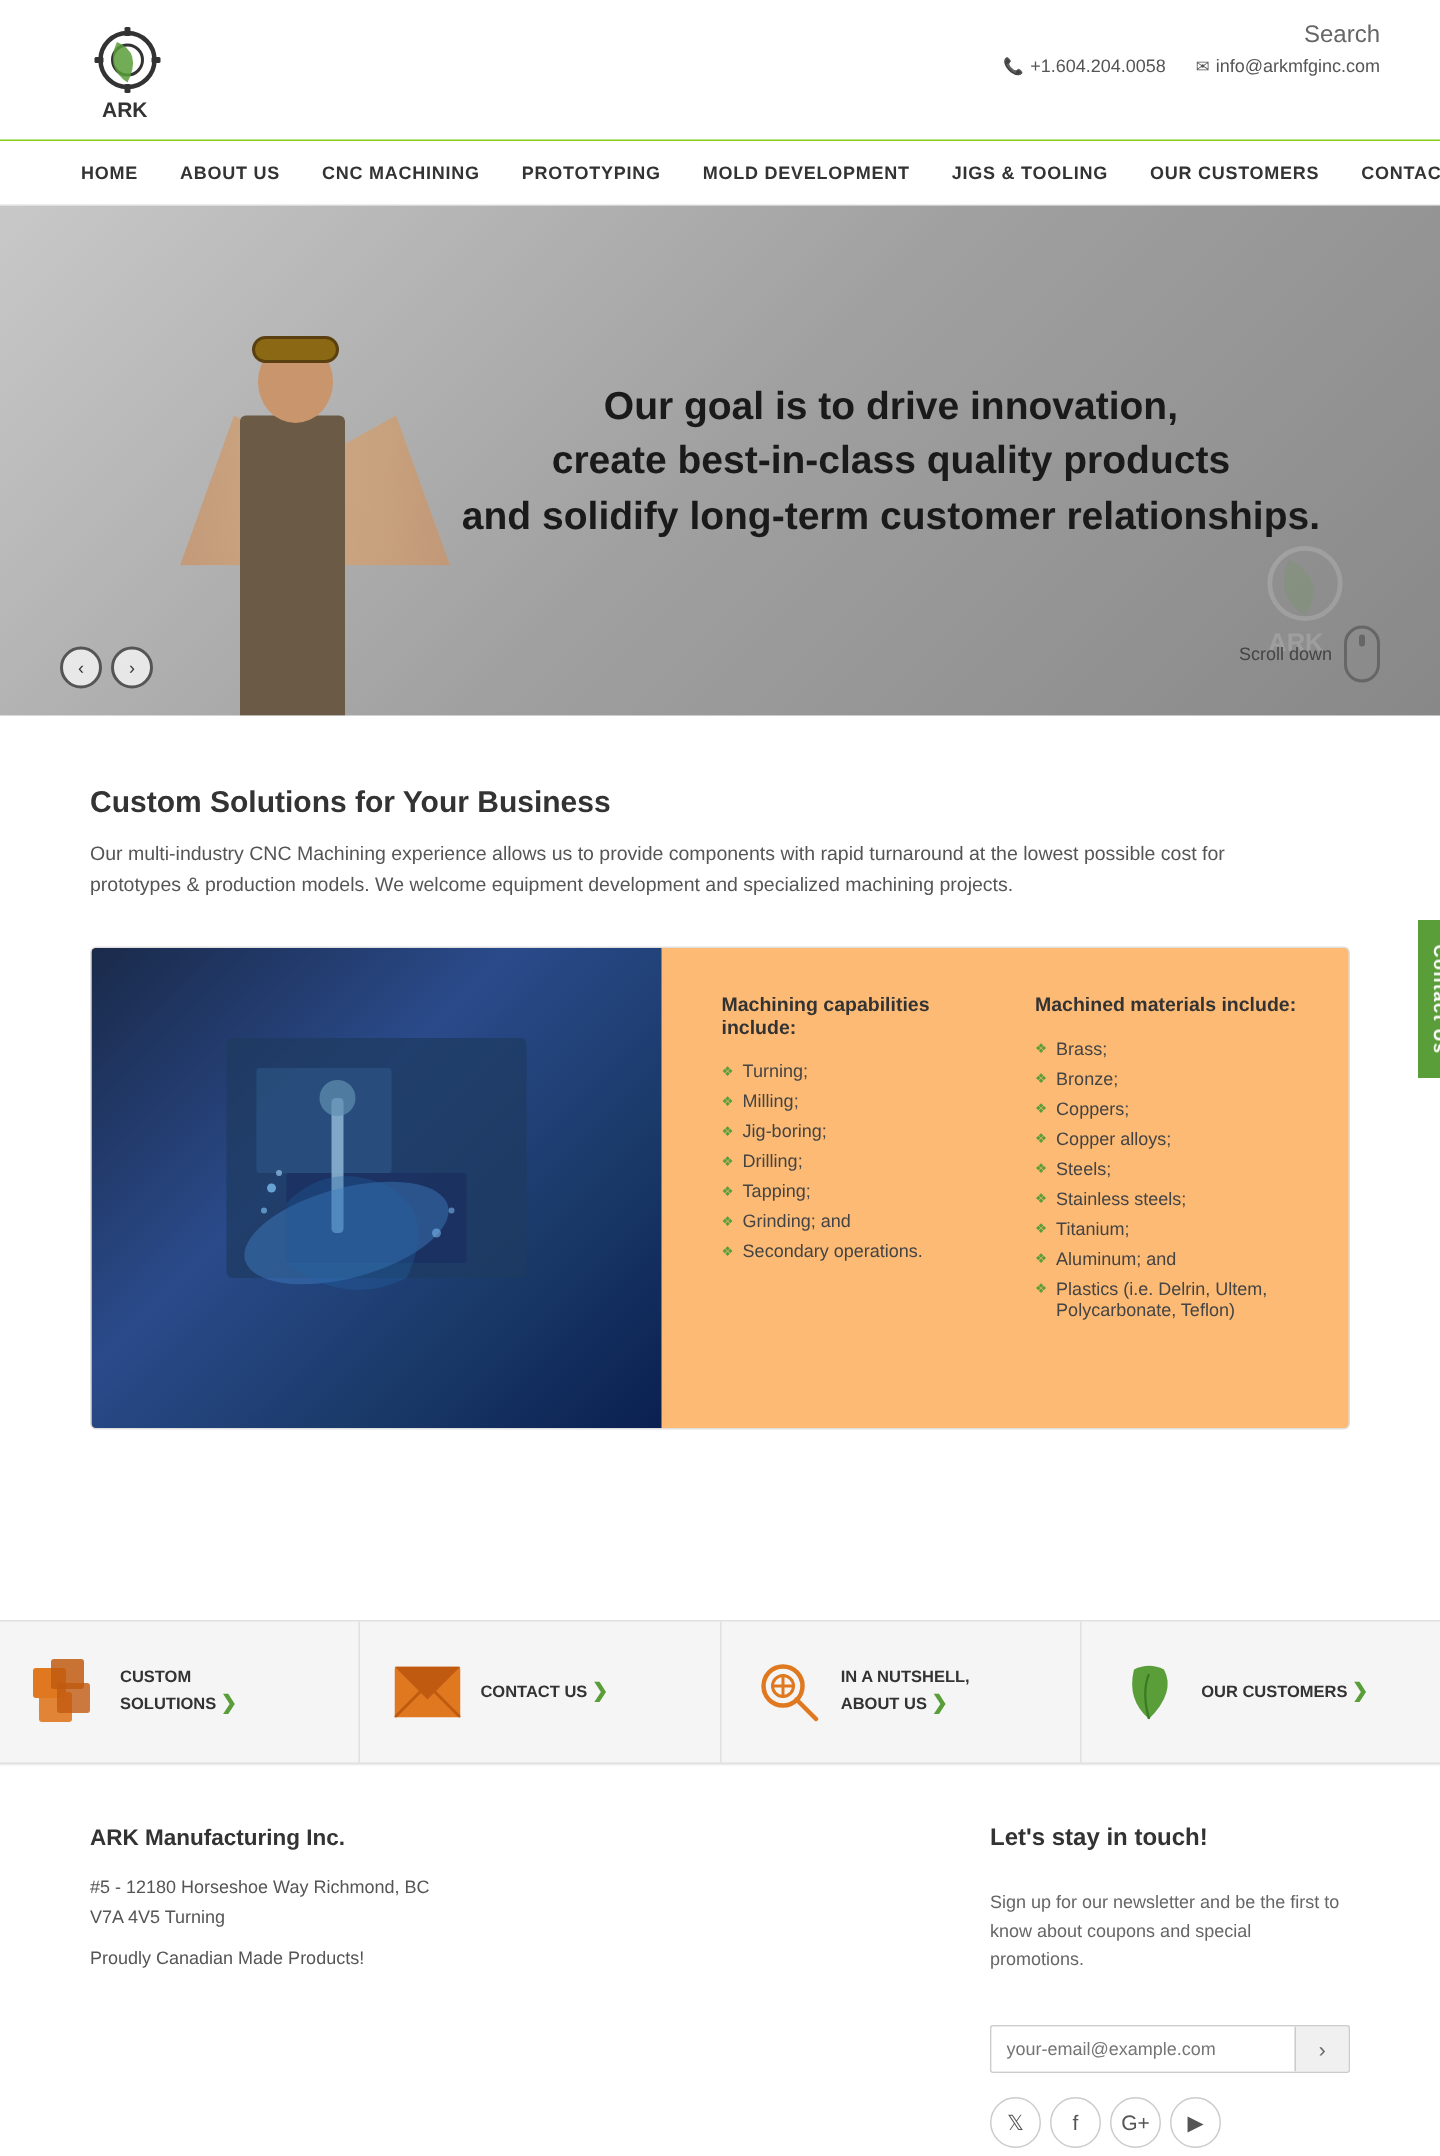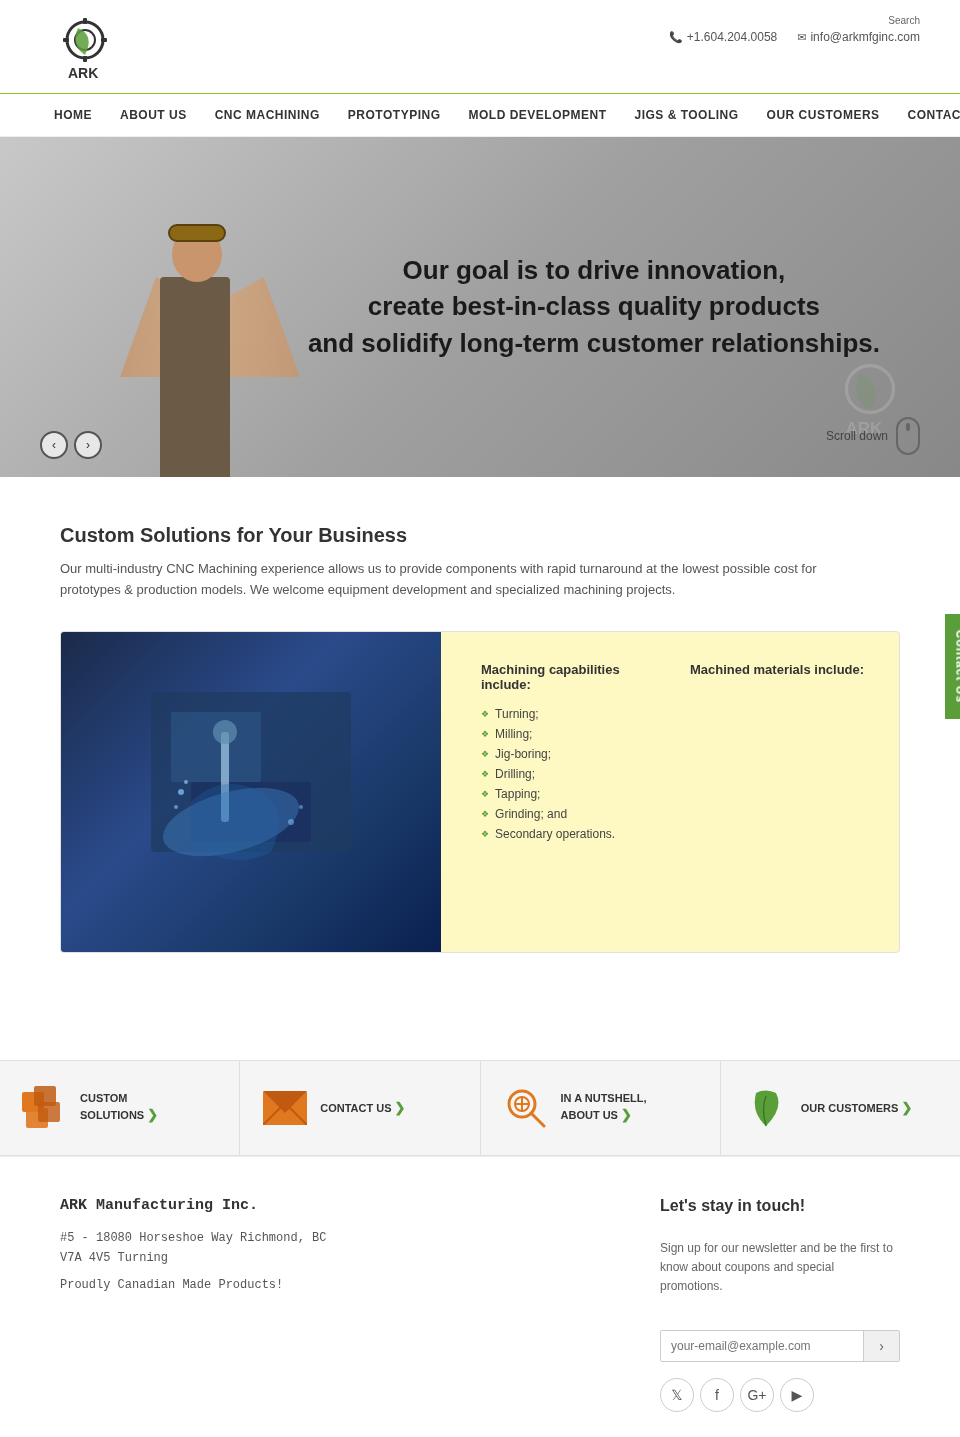--- a/index.html
+++ b/index.html
@@ -8,21 +8,21 @@
     
     .header-top {
       display: flex;
       justify-content: space-between;
       align-items: flex-start;
       padding: 10px 40px 0 40px;
     }
     .logo-area { display: flex; align-items: center; }
     .logo-svg { width: 90px; height: 75px; }
     .contact-info { display: flex; flex-direction: column; align-items: flex-end; padding-top: 5px; }
-    .search-label { font-size: 10px; color: #666; margin-bottom: 4px; margin-left: 44px; }
+    .search-label { font-size: 16px; color: #666; margin-bottom: 4px; margin-left: 44px; }
     .contact-line { display: flex; gap: 20px; font-size: 12px; color: #555; }
     .contact-line span { display: flex; align-items: center; gap: 4px; }
     .phone-icon, .email-icon { font-size: 11px; }
 
     
     nav {
       background: #fff;
       border-top: 1px solid #84cc16;
       border-bottom: 1px solid #eee;
       display: flex;
@@ -199,25 +199,25 @@
       color: #555;
       line-height: 1.6;
       max-width: 820px;
       margin-bottom: 30px;
     }
 
     
     .capabilities-section {
       display: flex;
       gap: 20px;
-      background: #fef9c3;
+      background: #fdba74;
       border: 1px solid #e0e0e0;
       border-radius: 4px;
       overflow: hidden;
-      margin-bottom: 60px;
+      margin-bottom: 80px;
     }
     .cnc-image {
       width: 380px;
       height: 320px;
       background: linear-gradient(135deg, #1a2a4a 0%, #2a4a8a 40%, #1a3a6a 70%, #0a2050 100%);
       flex-shrink: 0;
       display: flex;
       align-items: center;
       justify-content: center;
       position: relative;
@@ -287,21 +287,21 @@
     
     footer {
       background: #fff;
       padding: 40px 60px 20px 60px;
       border-top: 1px solid #eee;
     }
     .footer-main {
       display: flex;
       gap: 40px;
     }
-    .footer-left { flex: 1; font-family: Liberation Mono, monospace; }
+    .footer-left { flex: 1; }
     .footer-right { width: 240px; }
     .footer-company { font-size: 15px; font-weight: bold; color: #333; margin-bottom: 14px; }
     .footer-addr { font-size: 12px; color: #555; line-height: 1.7; }
     .footer-canadian { font-size: 12px; color: #555; margin-top: 10px; }
     .footer-newsletter-title { font-size: 16px; font-weight: bold; color: #333; margin-bottom: 24px; }
     .footer-newsletter-desc { font-size: 12px; color: #666; line-height: 1.6; margin-bottom: 14px; }
     .email-input-wrap {
       display: flex;
       border: 1px solid #ccc;
       border-radius: 2px;
@@ -474,20 +474,31 @@
           <li>Milling;</li>
           <li>Jig-boring;</li>
           <li>Drilling;</li>
           <li>Tapping;</li>
           <li>Grinding; and</li>
           <li>Secondary operations.</li>
         </ul>
       </div>
       <div class="cap-col">
         <h4>Machined materials include:</h4>
+        <ul>
+          <li>Brass;</li>
+          <li>Bronze;</li>
+          <li>Coppers;</li>
+          <li>Copper alloys;</li>
+          <li>Steels;</li>
+          <li>Stainless steels;</li>
+          <li>Titanium;</li>
+          <li>Aluminum; and</li>
+          <li>Plastics (i.e. Delrin, Ultem, Polycarbonate, Teflon)</li>
+        </ul>
       </div>
     </div>
   </div>
 </div>
 
 <div class="bottom-tiles">
 
   <div class="tile">
     <div class="tile-icon">
       <svg width="46" height="44" viewBox="0 0 46 44">
@@ -542,21 +553,21 @@
       <div class="tile-text">OUR CUSTOMERS <span class="tile-arrow">❯</span></div>
     </div>
   </div>
 </div>
 
 <footer>
   <div class="footer-main">
     <div class="footer-left">
       <div class="footer-company">ARK Manufacturing Inc.</div>
       <div class="footer-addr">
-        <div>#5 - 18080 Horseshoe Way Richmond, BC</div>
+        <div>#5 - 12180 Horseshoe Way Richmond, BC</div>
         <div>V7A 4V5 Turning</div>
       </div>
       <div class="footer-canadian">
         <span>Proudly Canadian Made Products!</span>
       </div>
     </div>
     <div class="footer-right">
       <div class="footer-newsletter-title">Let's stay in touch!</div>
       <div class="footer-newsletter-desc">Sign up for our newsletter and be the first to know about coupons and special promotions.</div>
       <div class="email-input-wrap">

